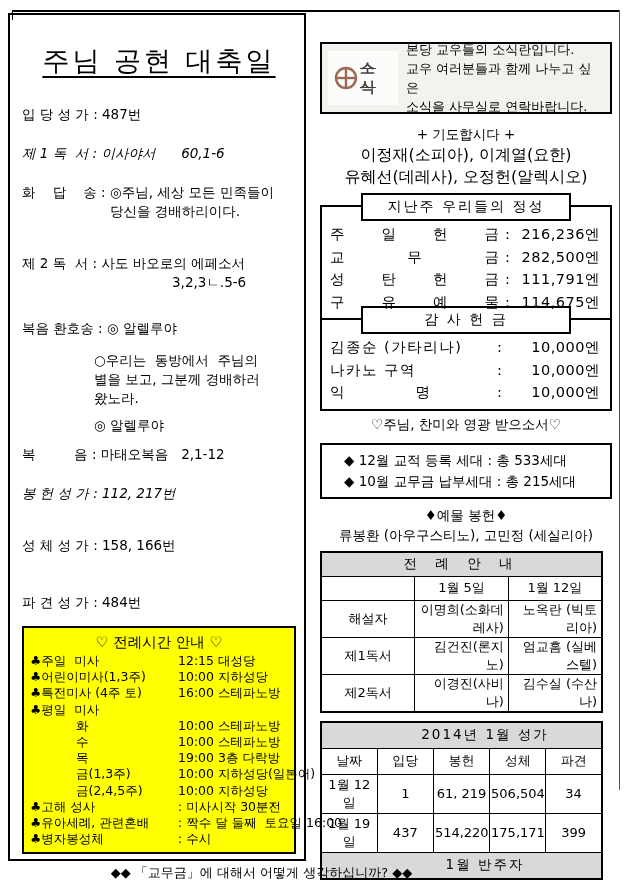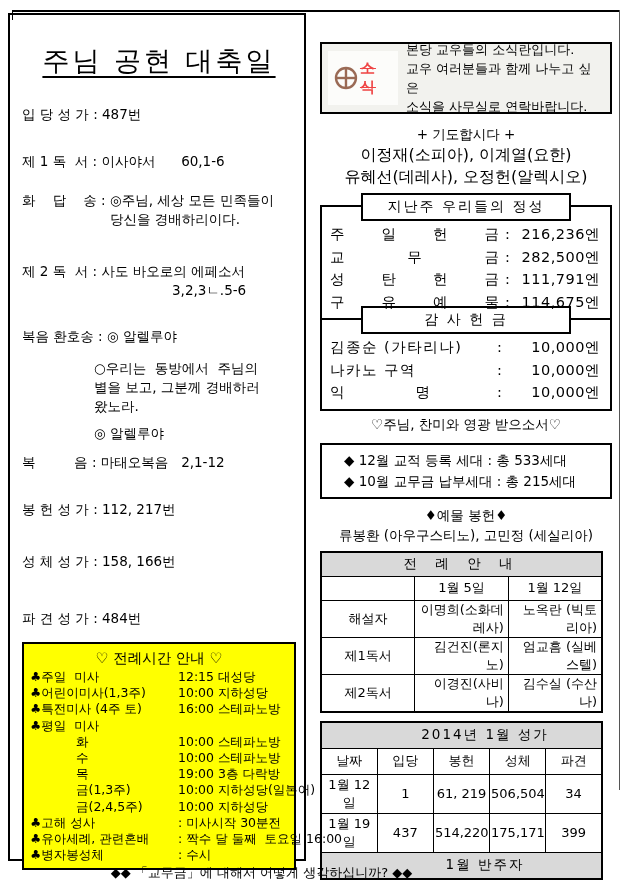--- a/index.html
+++ b/index.html
@@ -9,36 +9,36 @@
   .frame-top{position:absolute;left:12px;top:10px;width:607px;height:8px;
              border-top:2px solid #000;border-left:1px solid #000;}
   .frame-right{position:absolute;left:619px;top:10px;height:780px;border-left:1px solid #555;}
   
   .left-box{position:absolute;left:8px;top:13px;width:298px;height:848px;
             box-sizing:border-box;border:2px solid #000;padding:18px 8px 6px 12px;}
   .main-title{text-align:center;font-size:27px;letter-spacing:3px;margin:10px 0 0 0;
               text-decoration:underline;text-underline-offset:6px;font-weight:500;}
   .lline{font-size:13.5px;line-height:19px;white-space:pre;}
   .ind88{padding-left:88px;} .ind150{padding-left:150px;} .ind72{padding-left:72px;}
-  .mt26{margin-top:26px;} .mt28{margin-top:28px;} .mt20{margin-top:20px;}
+  .mt26{margin-top:26px;} .mt28{margin-top:20px;font-style:italic;} .mt20{margin-top:20px;}
   .mt33{margin-top:33px;} .mt27{margin-top:27px;} .mt13{margin-top:13px;}
   .mt8{margin-top:8px;} .mt10{margin-top:10px;} .mt38{margin-top:38px;}
   .yellow-box{margin-top:14px;border:2px solid #000;background:#ffff00;
               padding:4px 6px 5px 6px;font-size:12.5px;line-height:16.2px;}
   .ybox-title{text-align:center;font-size:14.5px;line-height:20px;margin-bottom:1px;}
   .srow{display:flex;}
   .srow .c1{width:148px;flex-shrink:0;white-space:pre;}
   .srow.ind .c1{padding-left:46px;width:102px;}
   .srow .c2{white-space:pre;}
   
   .right-col{position:absolute;left:320px;top:13px;width:292px;}
   .news-box{margin-top:29px;border:2px solid #000;background:#f2f2ee;display:flex;
             align-items:center;padding:4px 6px;height:60px;box-sizing:content-box;}
   .news-logo{display:flex;align-items:center;background:#fcfcfa;padding:8px 6px;margin-right:8px;}
-  .news-logo .logo-txt{color:#ef4444;font-size:15px;font-weight:bold;
+  .news-logo .logo-txt{color:#404040;font-size:15px;font-weight:bold;
                        text-decoration:line-through;margin-left:2px;letter-spacing:1px;}
   .news-lines{font-size:13px;line-height:19px;}
   .prayer{margin-top:10px;text-align:center;}
   .prayer-title{font-size:13.5px;line-height:20px;}
   .prayer-line{font-size:16px;line-height:22px;}
   .overbox{border:2px solid #000;margin-top:17px;padding:0 0 5px 0;}
   .overbox.joined{margin-top:-2px;}
   .overtitle{width:206px;margin:-14px auto 2px auto;background:#fff;border:2px solid #000;
              text-align:center;font-size:14px;padding:3px 0;letter-spacing:2px;}
   .amt-row{display:flex;align-items:baseline;padding:0 10px 0 8px;

